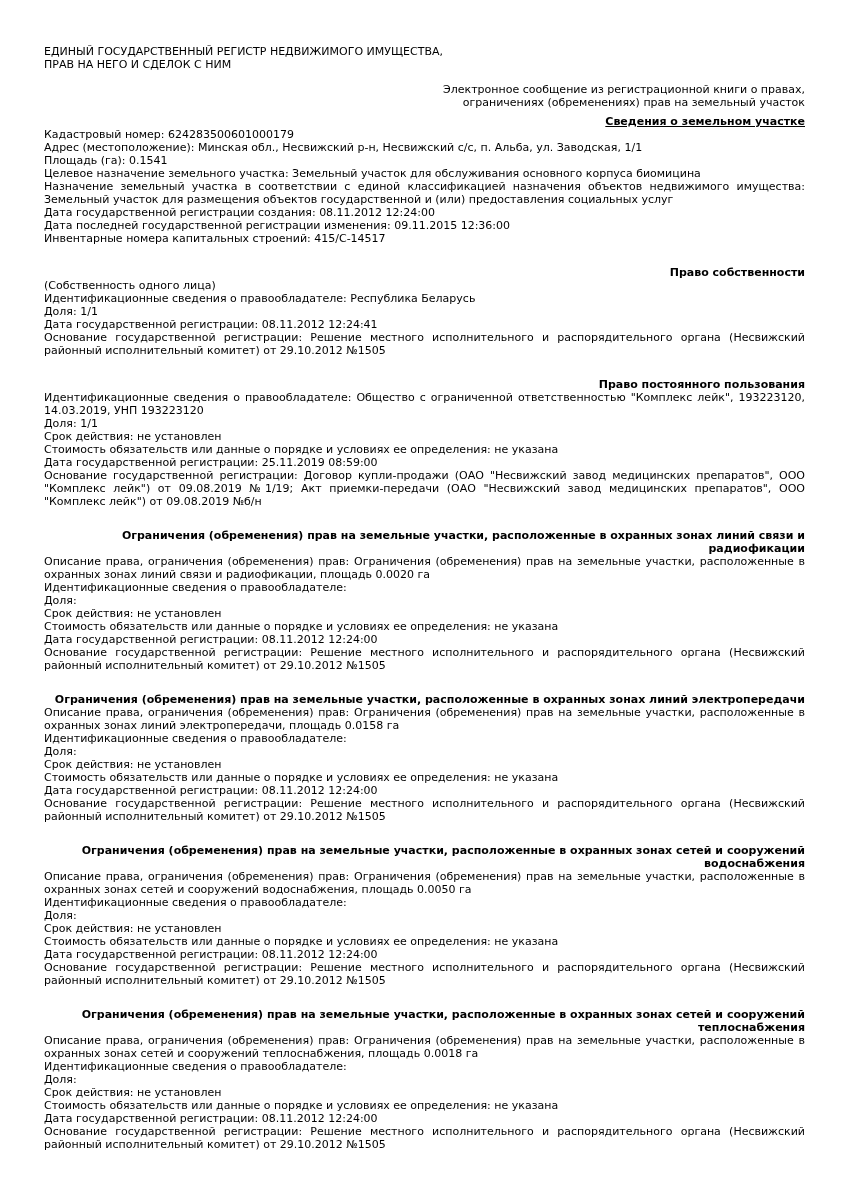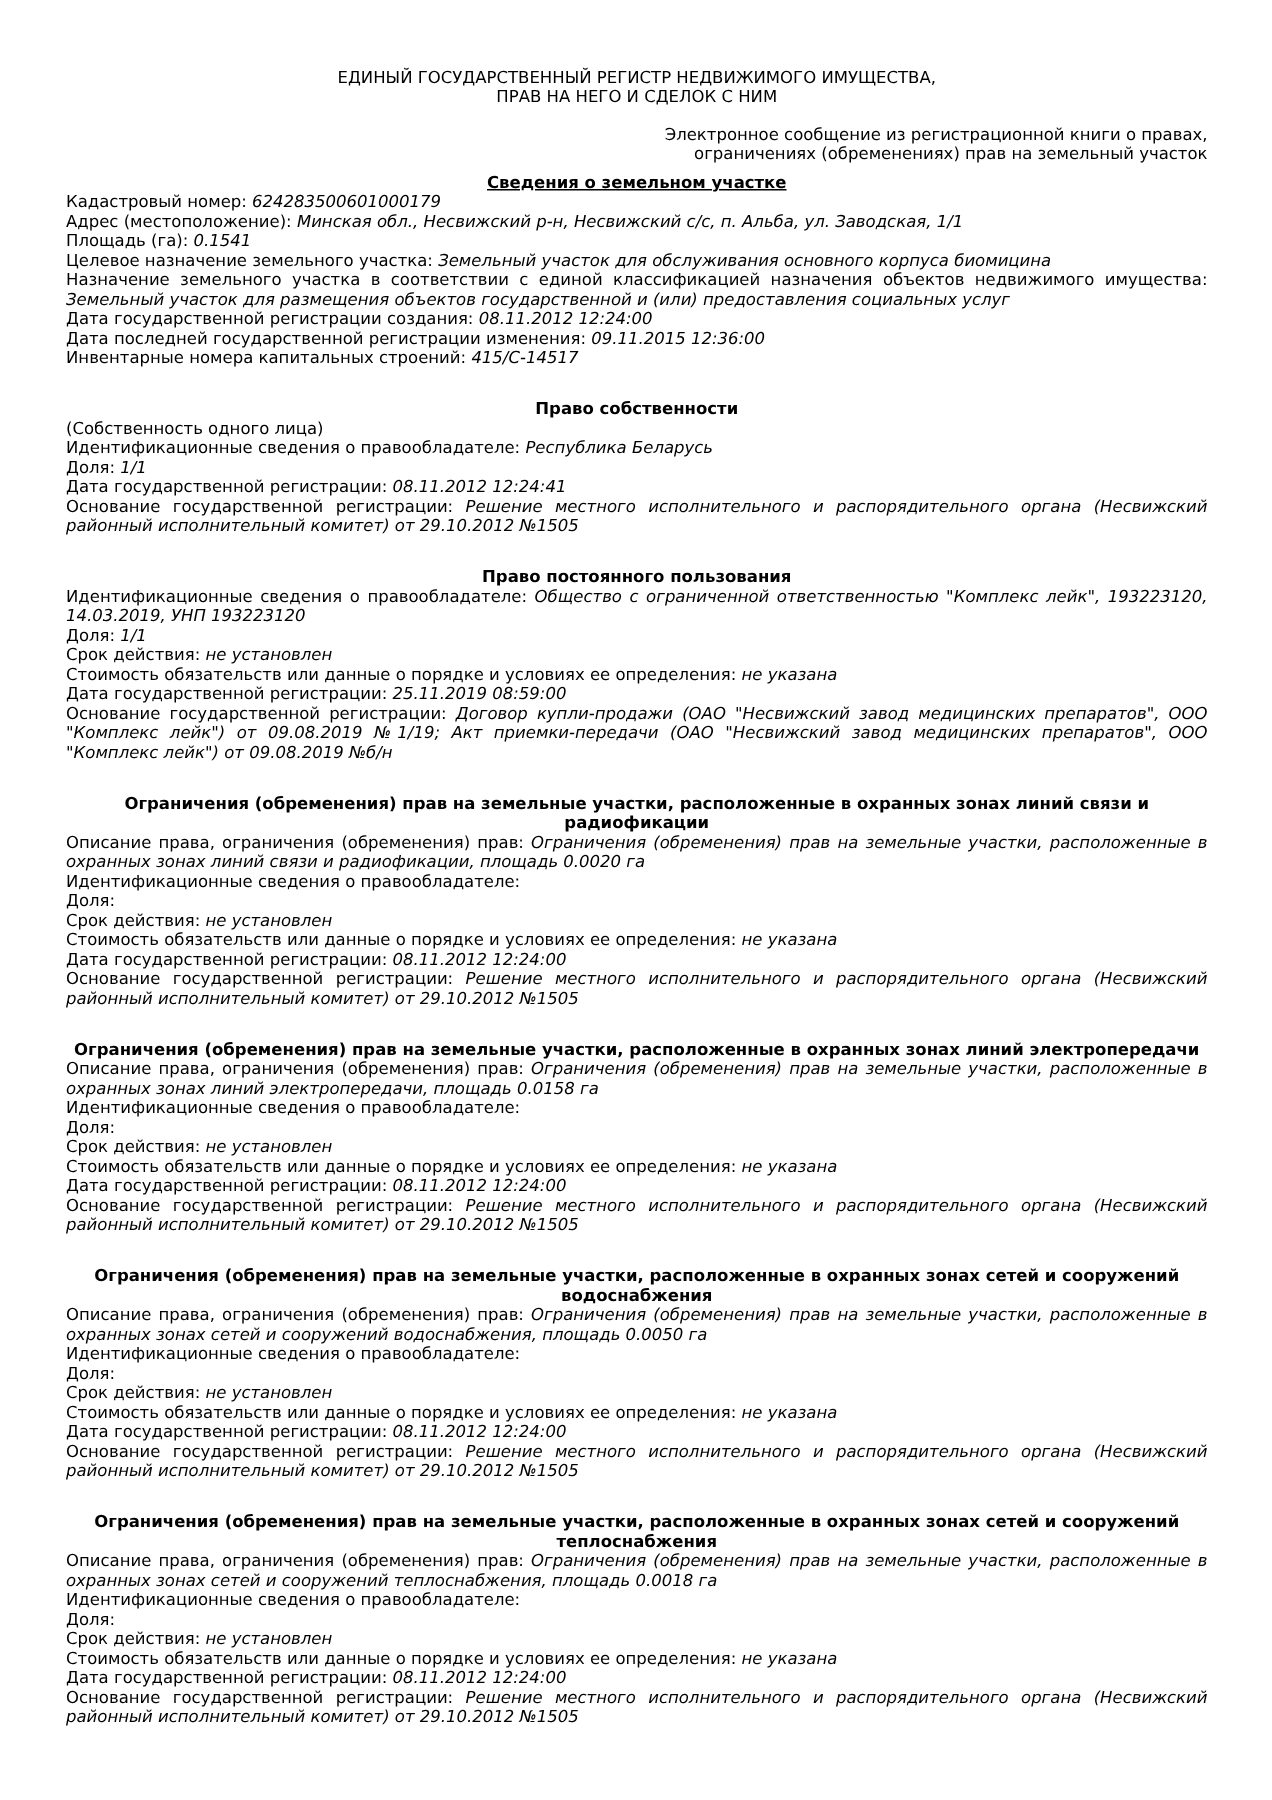--- a/index.html
+++ b/index.html
@@ -10,60 +10,60 @@
     font-family: "DejaVu Sans", "Liberation Sans", sans-serif;
     font-size: 11px;
     line-height: 13px;
     overflow: hidden;
   }
   .page {
     width: 848px; height: 1200px;
     box-sizing: border-box;
     padding: 45px 43px 0 44px;
   }
-  .doc-title { text-align: center; margin: 0; }
+  .doc-title { text-align: left; margin: 0; }
   .doc-title div { margin: 0; }
   .doc-subtitle { text-align: right; margin: 12px 0 0 0; }
   .sections-host { display: block; }
   .doc-section { margin: 21px 0 0 0; }
   .doc-section.first { margin-top: 6px; }
   .sec-heading {
     font-size: 11px;
     line-height: 13px;
     font-weight: bold;
     margin: 0;
-    text-align: center;
+    text-align: right;
   }
   .sec-heading.underlined { text-decoration: underline; }
   .field {
     margin: 0;
     text-align: justify;
   }
-  .field .value { font-style: italic; }
+  .field .value { }
 </style>
 </head>
 <body>
 
 <div class="page">
   <div class="doc-title">
     <div>ЕДИНЫЙ ГОСУДАРСТВЕННЫЙ РЕГИСТР НЕДВИЖИМОГО ИМУЩЕСТВА,</div>
     <div>ПРАВ НА НЕГО И СДЕЛОК С НИМ</div>
   </div>
   <div class="doc-subtitle">
     <div>Электронное сообщение из регистрационной книги о правах,</div>
     <div>ограничениях (обременениях) прав на земельный участок</div>
   </div>
   <div class="sections-host">
       <section class="doc-section first">
         <h2 class="sec-heading underlined">Сведения о земельном участке</h2>
         <p class="field"><span class="label">Кадастровый номер:</span> <span class="value">624283500601000179</span></p>
         <p class="field"><span class="label">Адрес (местоположение):</span> <span class="value">Минская обл., Несвижский р-н, Несвижский с/с, п. Альба, ул. Заводская, 1/1</span></p>
         <p class="field"><span class="label">Площадь (га):</span> <span class="value">0.1541</span></p>
         <p class="field"><span class="label">Целевое назначение земельного участка:</span> <span class="value">Земельный участок для обслуживания основного корпуса биомицина</span></p>
-        <p class="field"><span class="label">Назначение земельного участка в соответствии с единой классификацией назначения объектов недвижимого имущества:</span> <span class="value">Земельный участок для размещения объектов государственной и (или) предоставления социальных услуг</span></p>
+        <p class="field"><span class="label">Назначение земельный участка в соответствии с единой классификацией назначения объектов недвижимого имущества:</span> <span class="value">Земельный участок для размещения объектов государственной и (или) предоставления социальных услуг</span></p>
         <p class="field"><span class="label">Дата государственной регистрации создания:</span> <span class="value">08.11.2012 12:24:00</span></p>
         <p class="field"><span class="label">Дата последней государственной регистрации изменения:</span> <span class="value">09.11.2015 12:36:00</span></p>
         <p class="field"><span class="label">Инвентарные номера капитальных строений:</span> <span class="value">415/С-14517</span></p>
       </section>
       <section class="doc-section">
         <h2 class="sec-heading">Право собственности</h2>
         <p class="field"><span class="label">(Собственность одного лица)</span></p>
         <p class="field"><span class="label">Идентификационные сведения о правообладателе:</span> <span class="value">Республика Беларусь</span></p>
         <p class="field"><span class="label">Доля:</span> <span class="value">1/1</span></p>
         <p class="field"><span class="label">Дата государственной регистрации:</span> <span class="value">08.11.2012 12:24:41</span></p>

